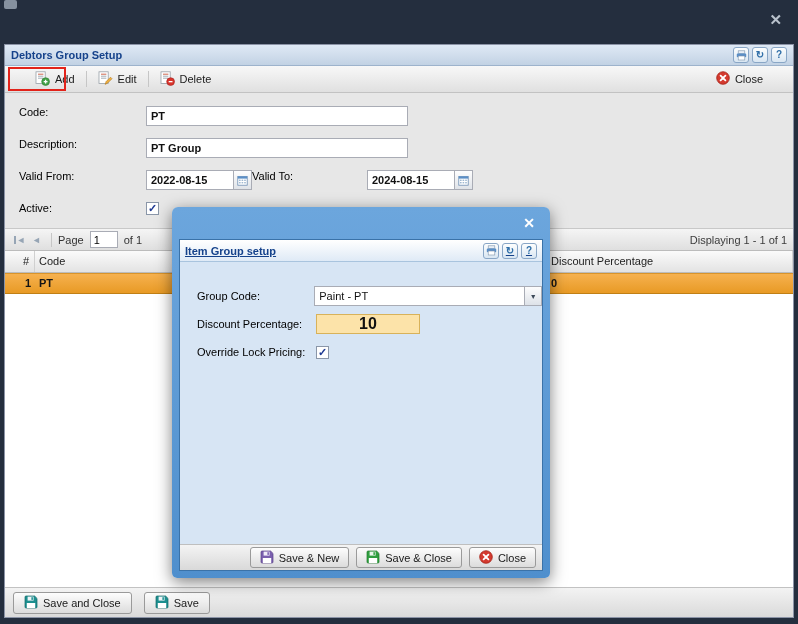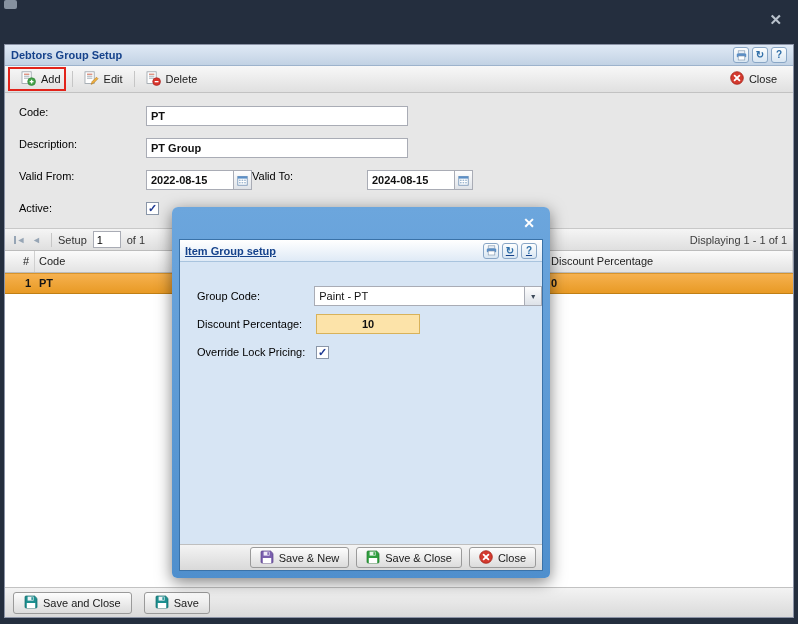--- a/index.html
+++ b/index.html
@@ -10,21 +10,21 @@
   .app-fragment { position:absolute; left:4px; top:0; width:13px; height:9px; background:#98a2b0; border-radius:2px; opacity:.85; }
   .window-close { position:absolute; top:12px; right:16px; color:#b9c2cc; font-size:15px; font-weight:bold; cursor:pointer; line-height:1; }
 
   .panel { position:absolute; left:4px; top:44px; width:790px; height:574px; background:#e7e7e7; border:1px solid #8b93a6; display:flex; flex-direction:column; }
 
   .panel-title { height:21px; flex:0 0 21px; background:linear-gradient(#dfe9f5,#c2d2e4); border-bottom:1px solid #9db3cc; display:flex; align-items:center; padding:0 6px; color:#15428b; font-weight:bold; }
   .flex1 { flex:1; }
   .tools { display:flex; gap:3px; align-items:center; }
   .tool-btn { width:16px; height:16px; border:1px solid #89a6c6; background:linear-gradient(#fdfefe,#d9e6f2); border-radius:3px; font-size:10px; font-weight:bold; color:#2f6ea8; display:flex; align-items:center; justify-content:center; line-height:1; cursor:pointer; }
 
-  .toolbar { height:27px; flex:0 0 27px; background:linear-gradient(#f8f8f8,#e0e0e0); border-bottom:1px solid #c2c2c2; display:flex; align-items:center; padding:0 8px; position:relative; }
+  .toolbar { height:27px; flex:0 0 27px; background:linear-gradient(#f8f8f8,#e0e0e0); border-bottom:1px solid #c2c2c2; display:flex; align-items:center; padding:0 22px; position:relative; }
   .tb-btn { display:flex; align-items:center; gap:5px; padding:3px 7px; border:1px solid transparent; border-radius:3px; color:#1a1a1a; cursor:pointer; }
   .tb-sep { width:1px; height:16px; background:#c6c6c6; margin:0 3px; }
   .toolbar-right { margin-left:auto; }
   .red-annotation { position:absolute; left:3px; top:1px; width:58px; height:24px; border:2px solid #e2231a; pointer-events:none; }
 
   .form-area { padding:13px 0 6px 14px; }
   .form-row { display:flex; height:20px; margin-bottom:12px; }
   .form-label { width:127px; color:#000; }
   .text-input { height:20px; border:1px solid #a9acb5; background:#fff; padding:0 4px; font-weight:bold; font-size:11px; font-family:inherit; color:#111; width:262px; }
   .date-input { width:88px; }
@@ -53,21 +53,21 @@
 
   .modal { position:absolute; left:172px; top:207px; width:378px; height:371px; background:linear-gradient(#6ca6dd,#4f8fcd); border-radius:6px 6px 5px 5px; padding:32px 7px 7px; box-shadow:0 4px 16px rgba(0,0,0,.5); }
   .modal-close { position:absolute; top:9px; right:15px; color:#fff; font-weight:bold; font-size:14px; line-height:1; cursor:pointer; }
   .modal-inner { width:100%; height:100%; background:#d7e5f4; border:1px solid #3a72a8; display:flex; flex-direction:column; }
   .modal-title { height:22px; flex:0 0 22px; background:linear-gradient(#ffffff,#dfeaf6); border-bottom:1px solid #a9c4de; display:flex; align-items:center; padding:0 5px; color:#15428b; font-weight:bold;text-decoration:underline; }
   .modal-body { flex:1; padding:24px 0 0 17px; }
   .m-row { display:flex; align-items:center; height:20px; margin-bottom:8px; }
   .m-label { width:119px; color:#000; }
   .combo-text { width:213px; height:20px; border:1px solid #a9acb5; border-right:none; background:#fff; padding:3px 4px 0; cursor:pointer; }
   .combo-arrow { width:18px; height:20px; border:1px solid #a9acb5; background:linear-gradient(#fdfdfd,#dde2e8); display:flex; align-items:center; justify-content:center; font-size:7px; color:#3c4858; cursor:pointer; }
-  .disc-input { width:104px; height:20px; border:1px solid #d8b25a; background:#fce3a9; text-align:center; font-weight:bold; font-size:11px; font-family:inherit; color:#111; }
+  .disc-input { width:104px; height:20px; border:1px solid #d8b25a; background:#fce3a9; text-align:center; font-weight:bold; font-size:16px; font-family:inherit; color:#111; }
   .modal-footer { height:26px; flex:0 0 26px; background:linear-gradient(#f4f4f4,#d9d9d9); border-top:1px solid #bfbfbf; display:flex; align-items:center; justify-content:flex-end; gap:7px; padding:0 6px; }
   .mf-btn { height:21px; display:inline-flex; align-items:center; gap:5px; padding:0 9px; border:1px solid #9a9a9a; border-radius:3px; background:linear-gradient(#fdfdfd,#dcdcdc); color:#1a1a1a; cursor:pointer; }
 </style>
 </head>
 <body>
 
 <div class="screen">
   <div class="app-fragment"></div>
   <div class="window-close">✕</div>
 
@@ -194,21 +194,21 @@
 
     <div class="paging">
       <span class="pg-btn">
           <span class="pg-firstbar"></span>
           <span>◄</span>
         </span>
       <span class="pg-btn">
           <span>◄</span>
         </span>
       <span class="pg-sep"></span>
-      <span>Setup</span>
+      <span>Page</span>
       <input class="pg-input" value="1" style="">
       <span>of 1</span>
       <span class="displaying">Displaying 1 - 1 of 1</span>
     </div>
 
     <div class="grid-header">
       <div class="gh-cell col-num">#</div>
       <div class="gh-cell col-code">Code</div>
       <div class="gh-cell col-disc">Discount Percentage</div>
     </div>

